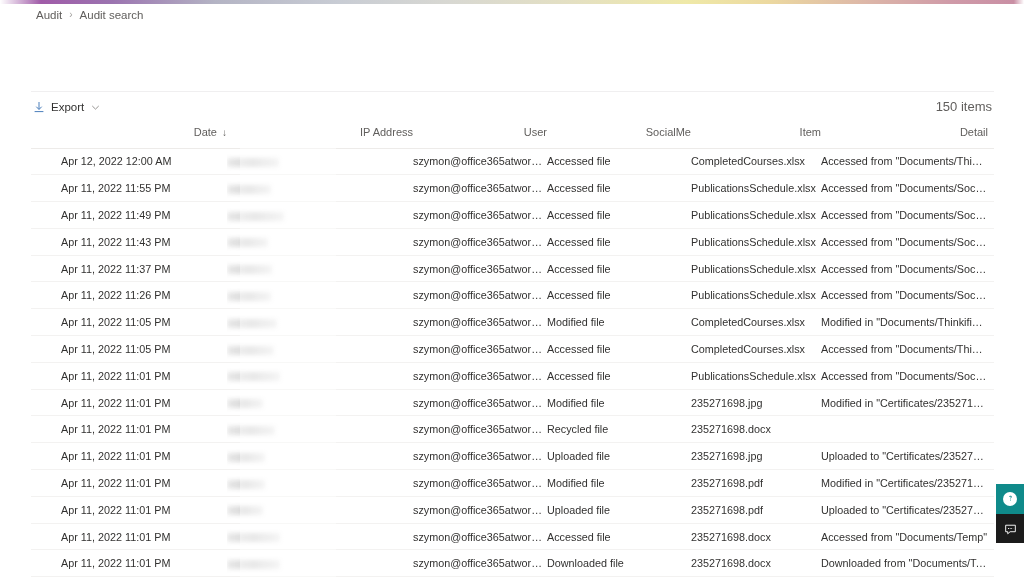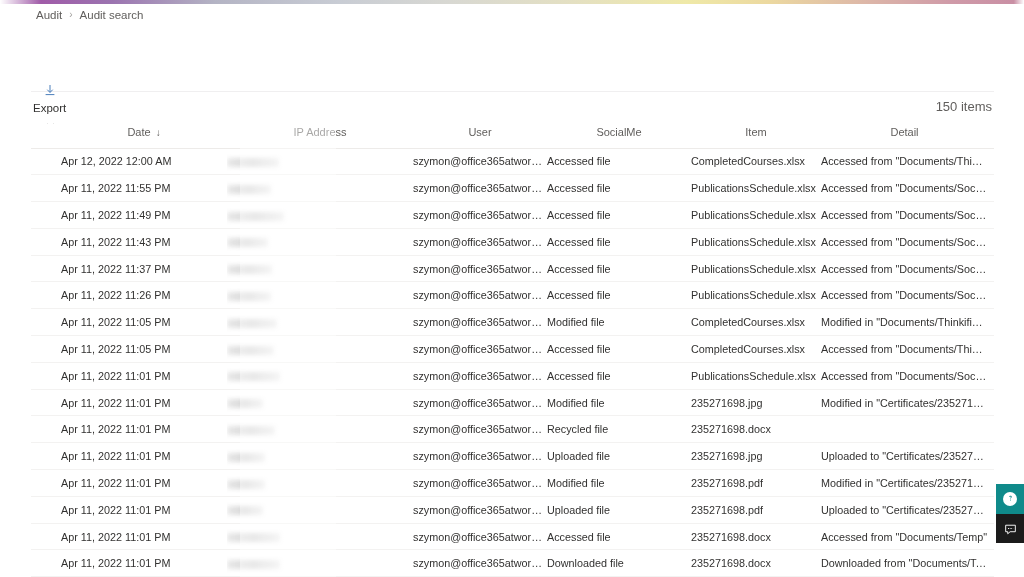--- a/index.html
+++ b/index.html
@@ -97,21 +97,20 @@
     align-items: center;
     gap: 6px;
     padding: 3px 6px 3px 2px;
     background: transparent;
     border: none;
     cursor: pointer;
     font-family: "Liberation Sans", sans-serif;
     font-size: 11.5px;
     color: #323130;
     white-space: nowrap;
-    flex-direction: column;
   }
   .dl-icon {
     width: 12px; height: 12px;
     display: inline-block;
     color: #4a7ebb;
     flex: 0 0 auto;
   }
   .chev-icon {
     width: 9px; height: 9px;
     display: inline-block;
@@ -135,21 +134,21 @@
     height: 453px;
     overflow: hidden;
   }
   table.audit-table {
     width: 963px;
     border-collapse: collapse;
     table-layout: fixed;
     font-size: 10.8px;
   }
   table.audit-table thead th {
-    text-align: center;
+    text-align: right;
     font-weight: normal;
     font-size: 11px;
     color: #605e5c;
     padding: 0 0 10px 0;
     height: 24px;
     vertical-align: bottom;
     background: #ffffff;
     white-space: nowrap;
   }
   thead tr { border-bottom: 1px solid #edebe9; }

